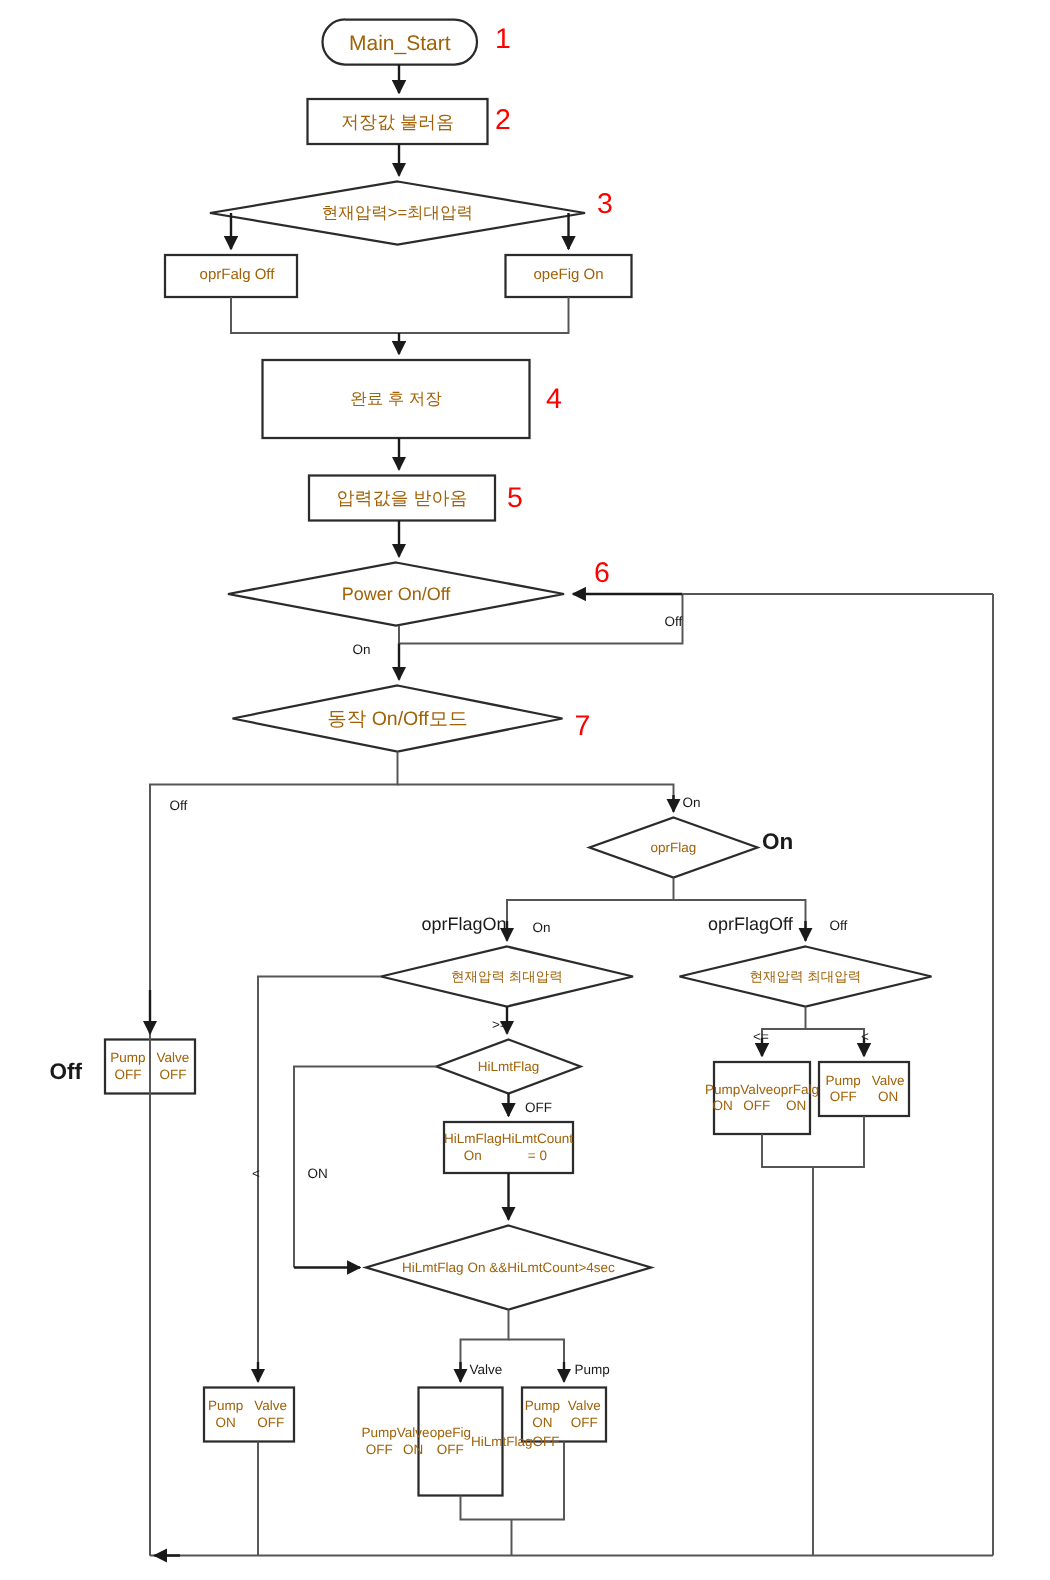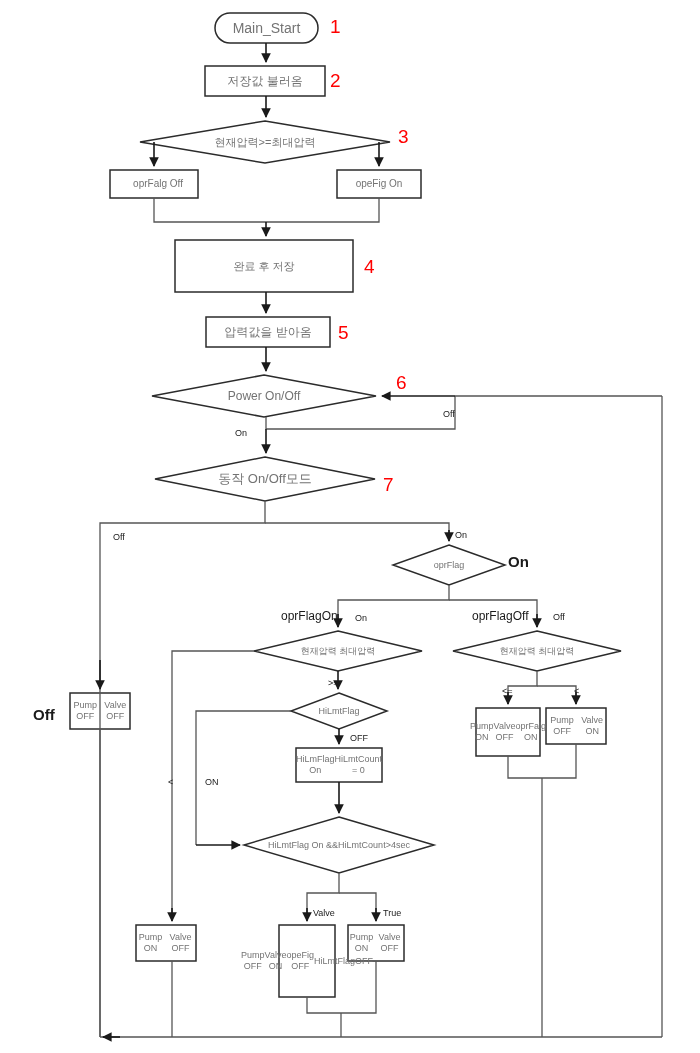--- a/index.html
+++ b/index.html
@@ -1,21 +1,21 @@
 <!DOCTYPE html>
 <html><head>
 <meta charset="utf-8">
 <style>
   html,body{margin:0;padding:0;background:#ffffff;}
   body{font-family:"Liberation Sans","DejaVu Sans",sans-serif;}
   #canvas{position:relative;width:700px;height:1053px;background:#fff;overflow:hidden;}
   #canvas svg{position:absolute;left:0;top:0;}
   .stepnum{position:absolute;color:#ff0000;font-size:19px;font-weight:400;font-family:"Liberation Sans",sans-serif;}
   .nodelabel{position:absolute;display:flex;align-items:center;justify-content:center;
-             text-align:center;line-height:1.18;color:#737373;pointer-events:none;}
+             text-align:center;line-height:1.18;color:#a16207;pointer-events:none;}
   .elabel{position:absolute;color:#1a1a1a;font-size:9px;font-family:"Liberation Sans",sans-serif;white-space:nowrap;}
   .elabel.big{font-size:15px;font-weight:bold;}
   .elabel.med{font-size:12px;font-weight:normal;margin-left:12px;}
 </style>
 </head>
 <body>
 
 <div id="canvas">
 
   <svg width="700" height="1053">
@@ -226,21 +226,21 @@
       <div class="elabel med" style="left: 460px; top: 609px;">oprFlagOff</div>
       <div class="elabel" style="left: 553px; top: 612px;">Off</div>
       <div class="elabel" style="left: 328px; top: 678px;">&gt;=</div>
       <div class="elabel" style="left: 502px; top: 686px;">&lt;=</div>
       <div class="elabel" style="left: 574px; top: 686px;">&lt;</div>
       <div class="elabel big" style="left: 33px; top: 706px;">Off</div>
       <div class="elabel" style="left: 350px; top: 733px;">OFF</div>
       <div class="elabel" style="left: 168px; top: 777px;">&lt;</div>
       <div class="elabel" style="left: 205px; top: 777px;">ON</div>
       <div class="elabel" style="left: 313px; top: 908px;">Valve</div>
-      <div class="elabel" style="left: 383px; top: 908px;">True</div>
+      <div class="elabel" style="left: 383px; top: 908px;">Pump</div>
     </div>
   <div id="stepnum-layer">
       <div class="stepnum" style="left: 330px; top: 16px;">1</div>
       <div class="stepnum" style="left: 330px; top: 70px;">2</div>
       <div class="stepnum" style="left: 398px; top: 126px;">3</div>
       <div class="stepnum" style="left: 364px; top: 256px;">4</div>
       <div class="stepnum" style="left: 338px; top: 322px;">5</div>
       <div class="stepnum" style="left: 396px; top: 372px;">6</div>
       <div class="stepnum" style="left: 383px; top: 474px;">7</div>
     </div>

